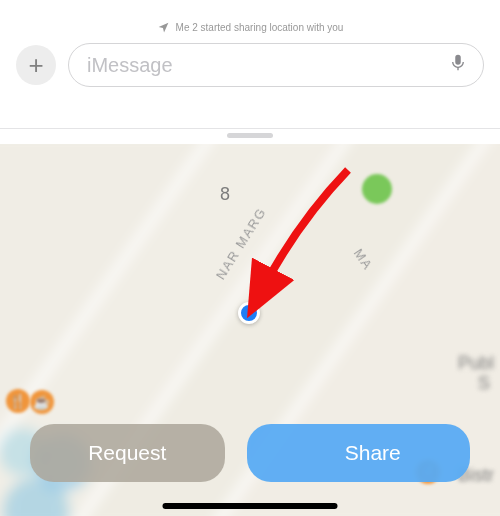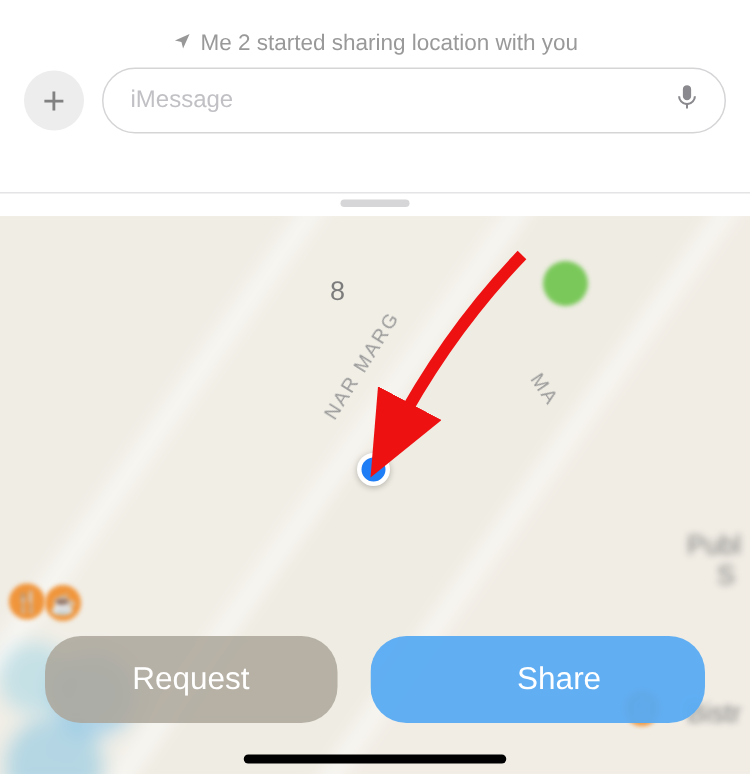--- a/index.html
+++ b/index.html
@@ -11,21 +11,21 @@
     height: 144px;
     background: #fff;
     padding-top: 20px;
   }
   .status-banner {
     display: flex;
     align-items: center;
     justify-content: center;
     gap: 6px;
     color: #999;
-    font-size: 15px;
+    font-size: 10px;
     padding-bottom: 6px;
     white-space: nowrap;
     overflow: hidden;
   }
   .status-banner svg { width: 13px; height: 13px; fill: #989898; transform: translateY(1px); }
   .input-row {
     display: flex;
     align-items: center;
     gap: 12px;
     padding: 0 16px;
@@ -46,21 +46,21 @@
     border: 1.3px solid #d5d5d7;
     border-radius: 22px;
     display: flex;
     align-items: center;
     padding: 0 14px 0 18px;
     background: #fff;
   }
   .msg-pill input {
     flex: 1;
     border: none; outline: none;
-    font-size: 16px;
+    font-size: 20px;
     color: #2c2c2c;
     background: transparent;
   }
   .msg-pill input::placeholder { color: #c1c1c5; }
   .mic { width: 22px; height: 22px; fill: #8a8a8e; }
   .drag-handle {
     position: absolute;
     bottom: 6px;
     left: 50%;
     transform: translateX(-50%);

